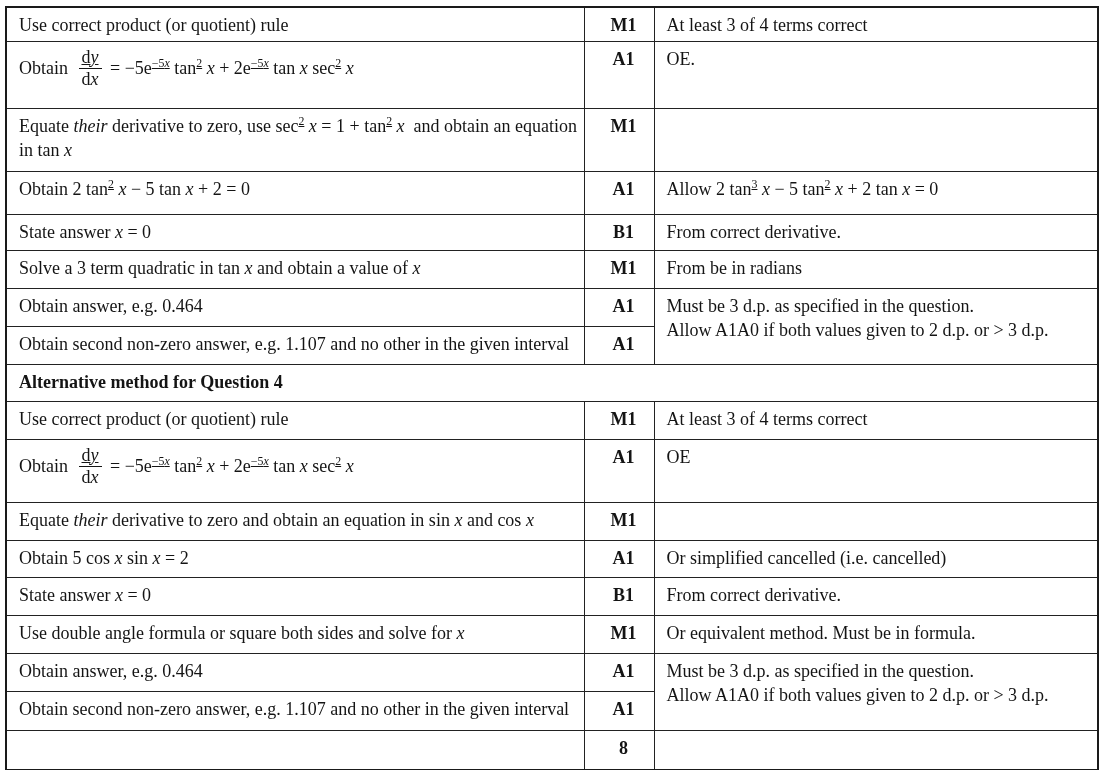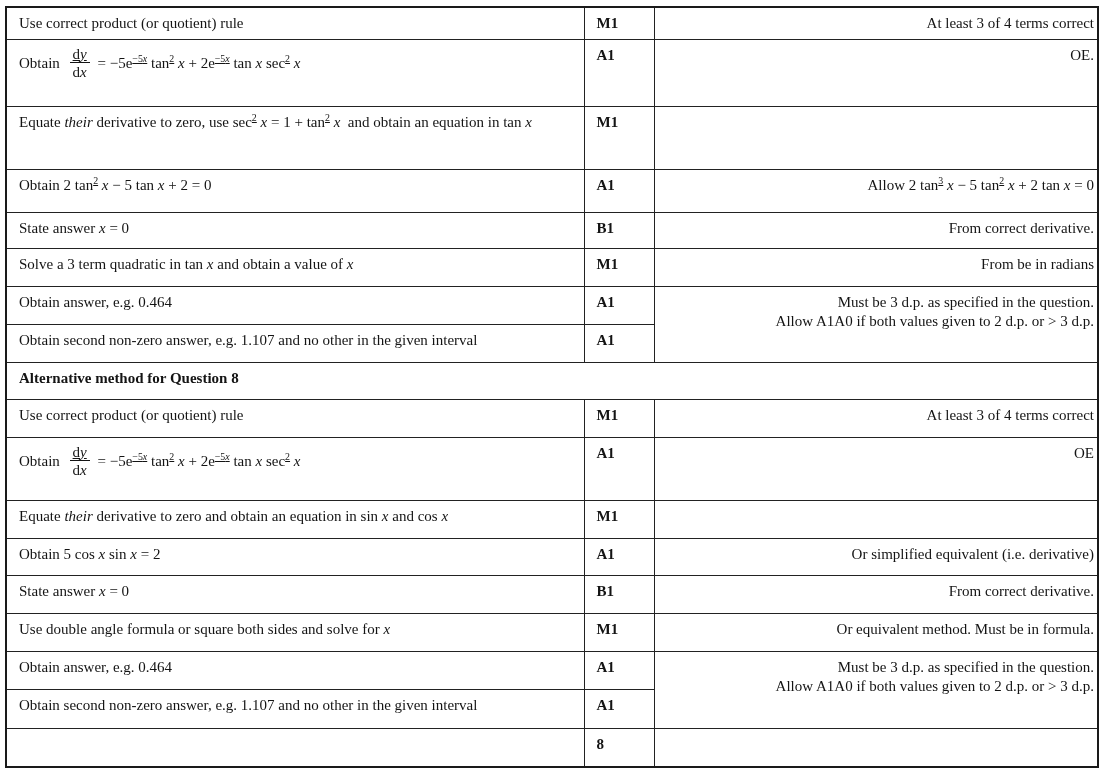--- a/index.html
+++ b/index.html
@@ -13,40 +13,40 @@
   .sheet {
     position: relative;
     padding: 6px 0 0 5px;
     width: 1095px;
   }
   table.ms {
     border-collapse: collapse;
     table-layout: fixed;
     width: 1092px;
     font-family: "Liberation Serif", serif;
-    font-size: 15px;
+    font-size: 18px;
     color: #141414;
     background: #ffffff;
   }
   table.ms { border: 2.5px solid #1a1a1a; }
   table.ms td {
     border: 1.6px solid #222222;
     vertical-align: top;
     line-height: 1.3;
     padding: 6px 3px 4px 12px;
     overflow: hidden;
   }
   td.desc { padding-right: 4px; }
   td.mark {
-    text-align: left;
+    text-align: center;
     font-weight: bold;
     padding-right: 12px;
     padding-left: 2px;
   }
-  td.comment { padding-left: 11px; padding-right: 6px; text-align: right; }
+  td.comment { padding-left: 11px; padding-right: 6px; }
   td.vmid { vertical-align: middle; padding-top: 0; padding-bottom: 0; }
   td.alt-header {
     font-weight: bold;
     vertical-align: middle;
     padding-left: 12px;
   }
   sup {
     font-size: 0.66em;
     line-height: 0;
     vertical-align: super;
@@ -112,41 +112,41 @@
       <tr style="height:38px">
         <td class="desc">Obtain answer, e.g. 0.464</td>
         <td class="mark">A1</td>
         <td class="comment" rowspan="2">Must be 3 d.p. as specified in the question.<br>Allow A1A0 if both values given to 2 d.p. or &gt; 3 d.p.</td>
       </tr>
       <tr style="height:38px">
         <td class="desc">Obtain second non-zero answer, e.g. 1.107 and no other in the given interval</td>
         <td class="mark">A1</td>
       </tr>
       <tr style="height:37px">
-        <td class="alt-header" colspan="3">Alternative method for Question 8</td>
+        <td class="alt-header" colspan="3">Alternative method for Question 4</td>
       </tr>
       <tr style="height:38px">
         <td class="desc">Use correct product (or quotient) rule</td>
         <td class="mark">M1</td>
         <td class="comment">At least 3 of 4 terms correct</td>
       </tr>
       <tr style="height:63px">
         <td class="desc vmid">Obtain <span class="frac"><span class="fn">d<i>y</i></span><span class="fd">d<i>x</i></span></span> = −5e<sup>−5<i>x</i></sup> tan<sup>2</sup> <i>x</i> + 2e<sup>−5<i>x</i></sup> tan <i>x</i> sec<sup>2</sup> <i>x</i></td>
         <td class="mark">A1</td>
         <td class="comment">OE</td>
       </tr>
       <tr style="height:38px">
         <td class="desc">Equate <i>their</i> derivative to zero and obtain an equation in sin <i>x</i> and cos <i>x</i></td>
         <td class="mark">M1</td>
         <td class="comment"></td>
       </tr>
       <tr style="height:37px">
         <td class="desc">Obtain 5 cos <i>x</i> sin <i>x</i> = 2</td>
         <td class="mark">A1</td>
-        <td class="comment">Or simplified equivalent (i.e. derivative)</td>
+        <td class="comment">Or simplified cancelled (i.e. cancelled)</td>
       </tr>
       <tr style="height:38px">
         <td class="desc">State answer <i>x</i> = 0</td>
         <td class="mark">B1</td>
         <td class="comment">From correct derivative.</td>
       </tr>
       <tr style="height:38px">
         <td class="desc">Use double angle formula or square both sides and solve for <i>x</i></td>
         <td class="mark">M1</td>
         <td class="comment">Or equivalent method. Must be in formula.</td>

